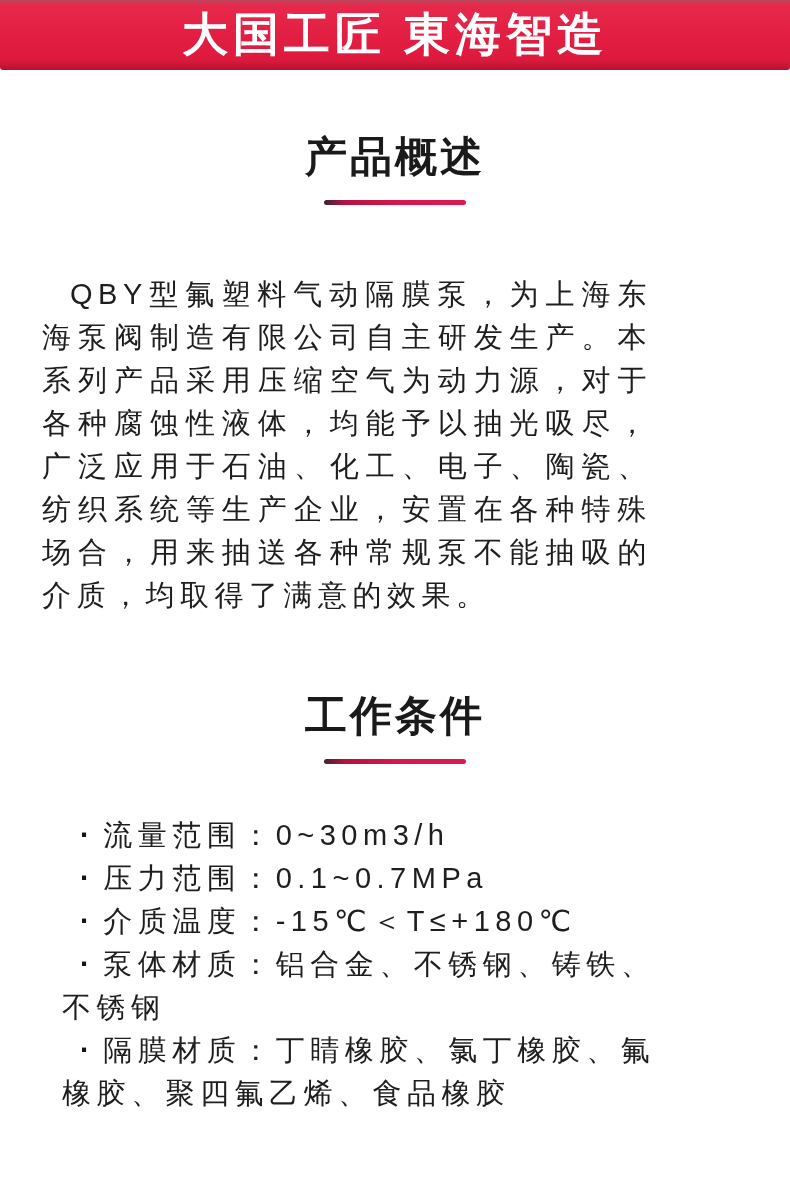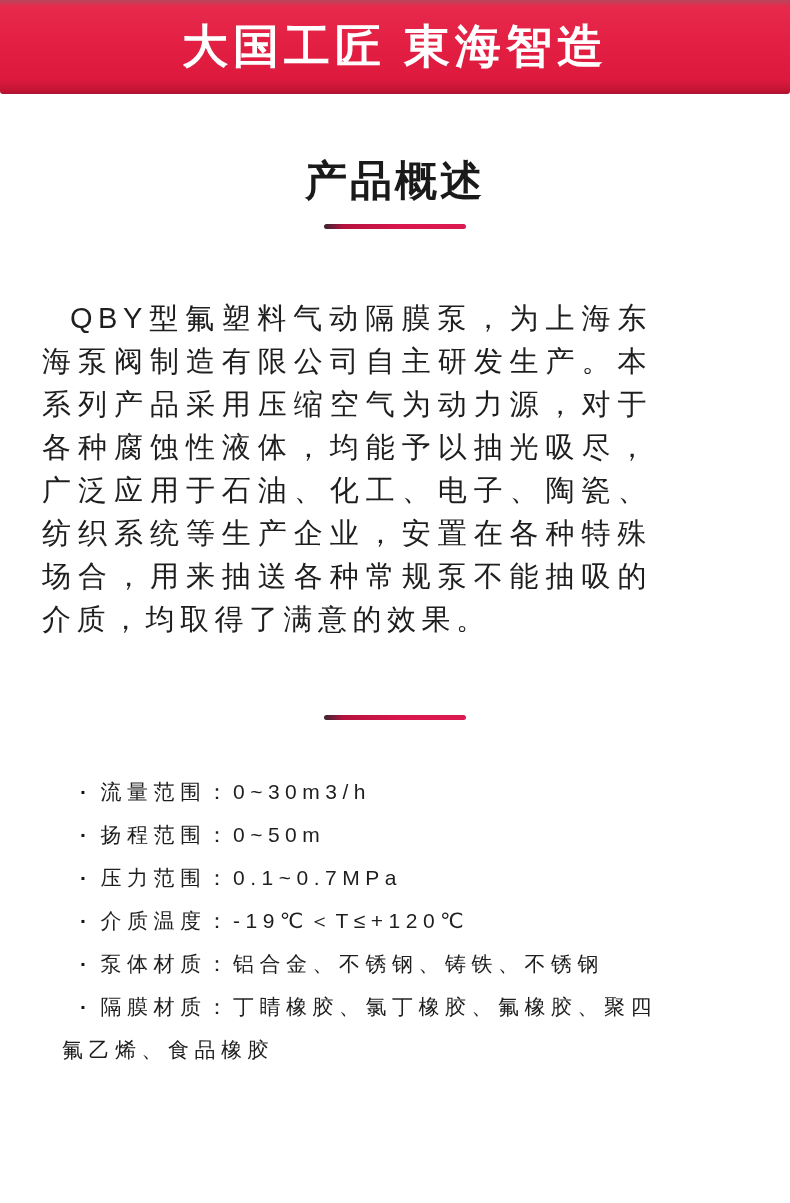--- a/index.html
+++ b/index.html
@@ -10,21 +10,21 @@
   }
   .page {
     position: relative;
     width: 790px;
     height: 1203px;
     background: #ffffff;
     overflow: hidden;
   }
   
   .banner {
-    height: 94px;
+    height: 70px;
     width: 100%;
     background: linear-gradient(180deg,
       #b8475c 0%,
       #e7294c 7%,
       #e32044 45%,
       #dd1a3e 85%,
       #c01434 97%,
       #a81330 100%);
     display: flex;
     align-items: center;
@@ -69,21 +69,21 @@
     text-align: justify;
     text-justify: inter-character;
     text-indent: 28px;
     word-break: break-all;
     line-break: anywhere;
   }
   
   .conditions-list {
     margin: 50px 0 0 62px;
     width: 610px;
-    font-size: 21px;
+    font-size: 29px;
     line-height: 43px;
     letter-spacing: 5.5px;
     color: #1e1e1e;
   }
   .cond-item { text-align: left; }
   .cond-bullet {
     display: inline;
     padding-left: 18px;
     padding-right: 8px;
     font-weight: 700;
@@ -100,34 +100,32 @@
     <h1 class="banner-title">大国工匠 東海智造</h1>
   </header>
 
   <section class="section-overview">
     <h2 class="section-title">产品概述</h2>
     <div class="title-underline"></div>
     <p class="overview-paragraph">QBY型氟塑料气动隔膜泵，为上海东海泵阀制造有限公司自主研发生产。本系列产品采用压缩空气为动力源，对于各种腐蚀性液体，均能予以抽光吸尽，广泛应用于石油、化工、电子、陶瓷、纺织系统等生产企业，安置在各种特殊场合，用来抽送各种常规泵不能抽吸的介质，均取得了满意的效果。</p>
   </section>
 
   <section class="section-conditions">
+    <h2 class="section-title">工作条件</h2>
     <div class="title-underline"></div>
 
     <div class="conditions-list">
       <div class="cond-item">
         <span class="cond-bullet">·</span><span class="cond-text">流量范围：0~30m3/h</span>
       </div>
       <div class="cond-item">
-        <span class="cond-bullet">·</span><span class="cond-text">扬程范围：0~50m</span>
-      </div>
-      <div class="cond-item">
         <span class="cond-bullet">·</span><span class="cond-text">压力范围：0.1~0.7MPa</span>
       </div>
       <div class="cond-item">
-        <span class="cond-bullet">·</span><span class="cond-text">介质温度：-19℃＜T≤+120℃</span>
+        <span class="cond-bullet">·</span><span class="cond-text">介质温度：-15℃＜T≤+180℃</span>
       </div>
       <div class="cond-item">
         <span class="cond-bullet">·</span><span class="cond-text">泵体材质：铝合金、不锈钢、铸铁、不锈钢</span>
       </div>
       <div class="cond-item">
         <span class="cond-bullet">·</span><span class="cond-text">隔膜材质：丁睛橡胶、氯丁橡胶、氟橡胶、聚四氟乙烯、食品橡胶</span>
       </div>
     </div>
   </section>
 

